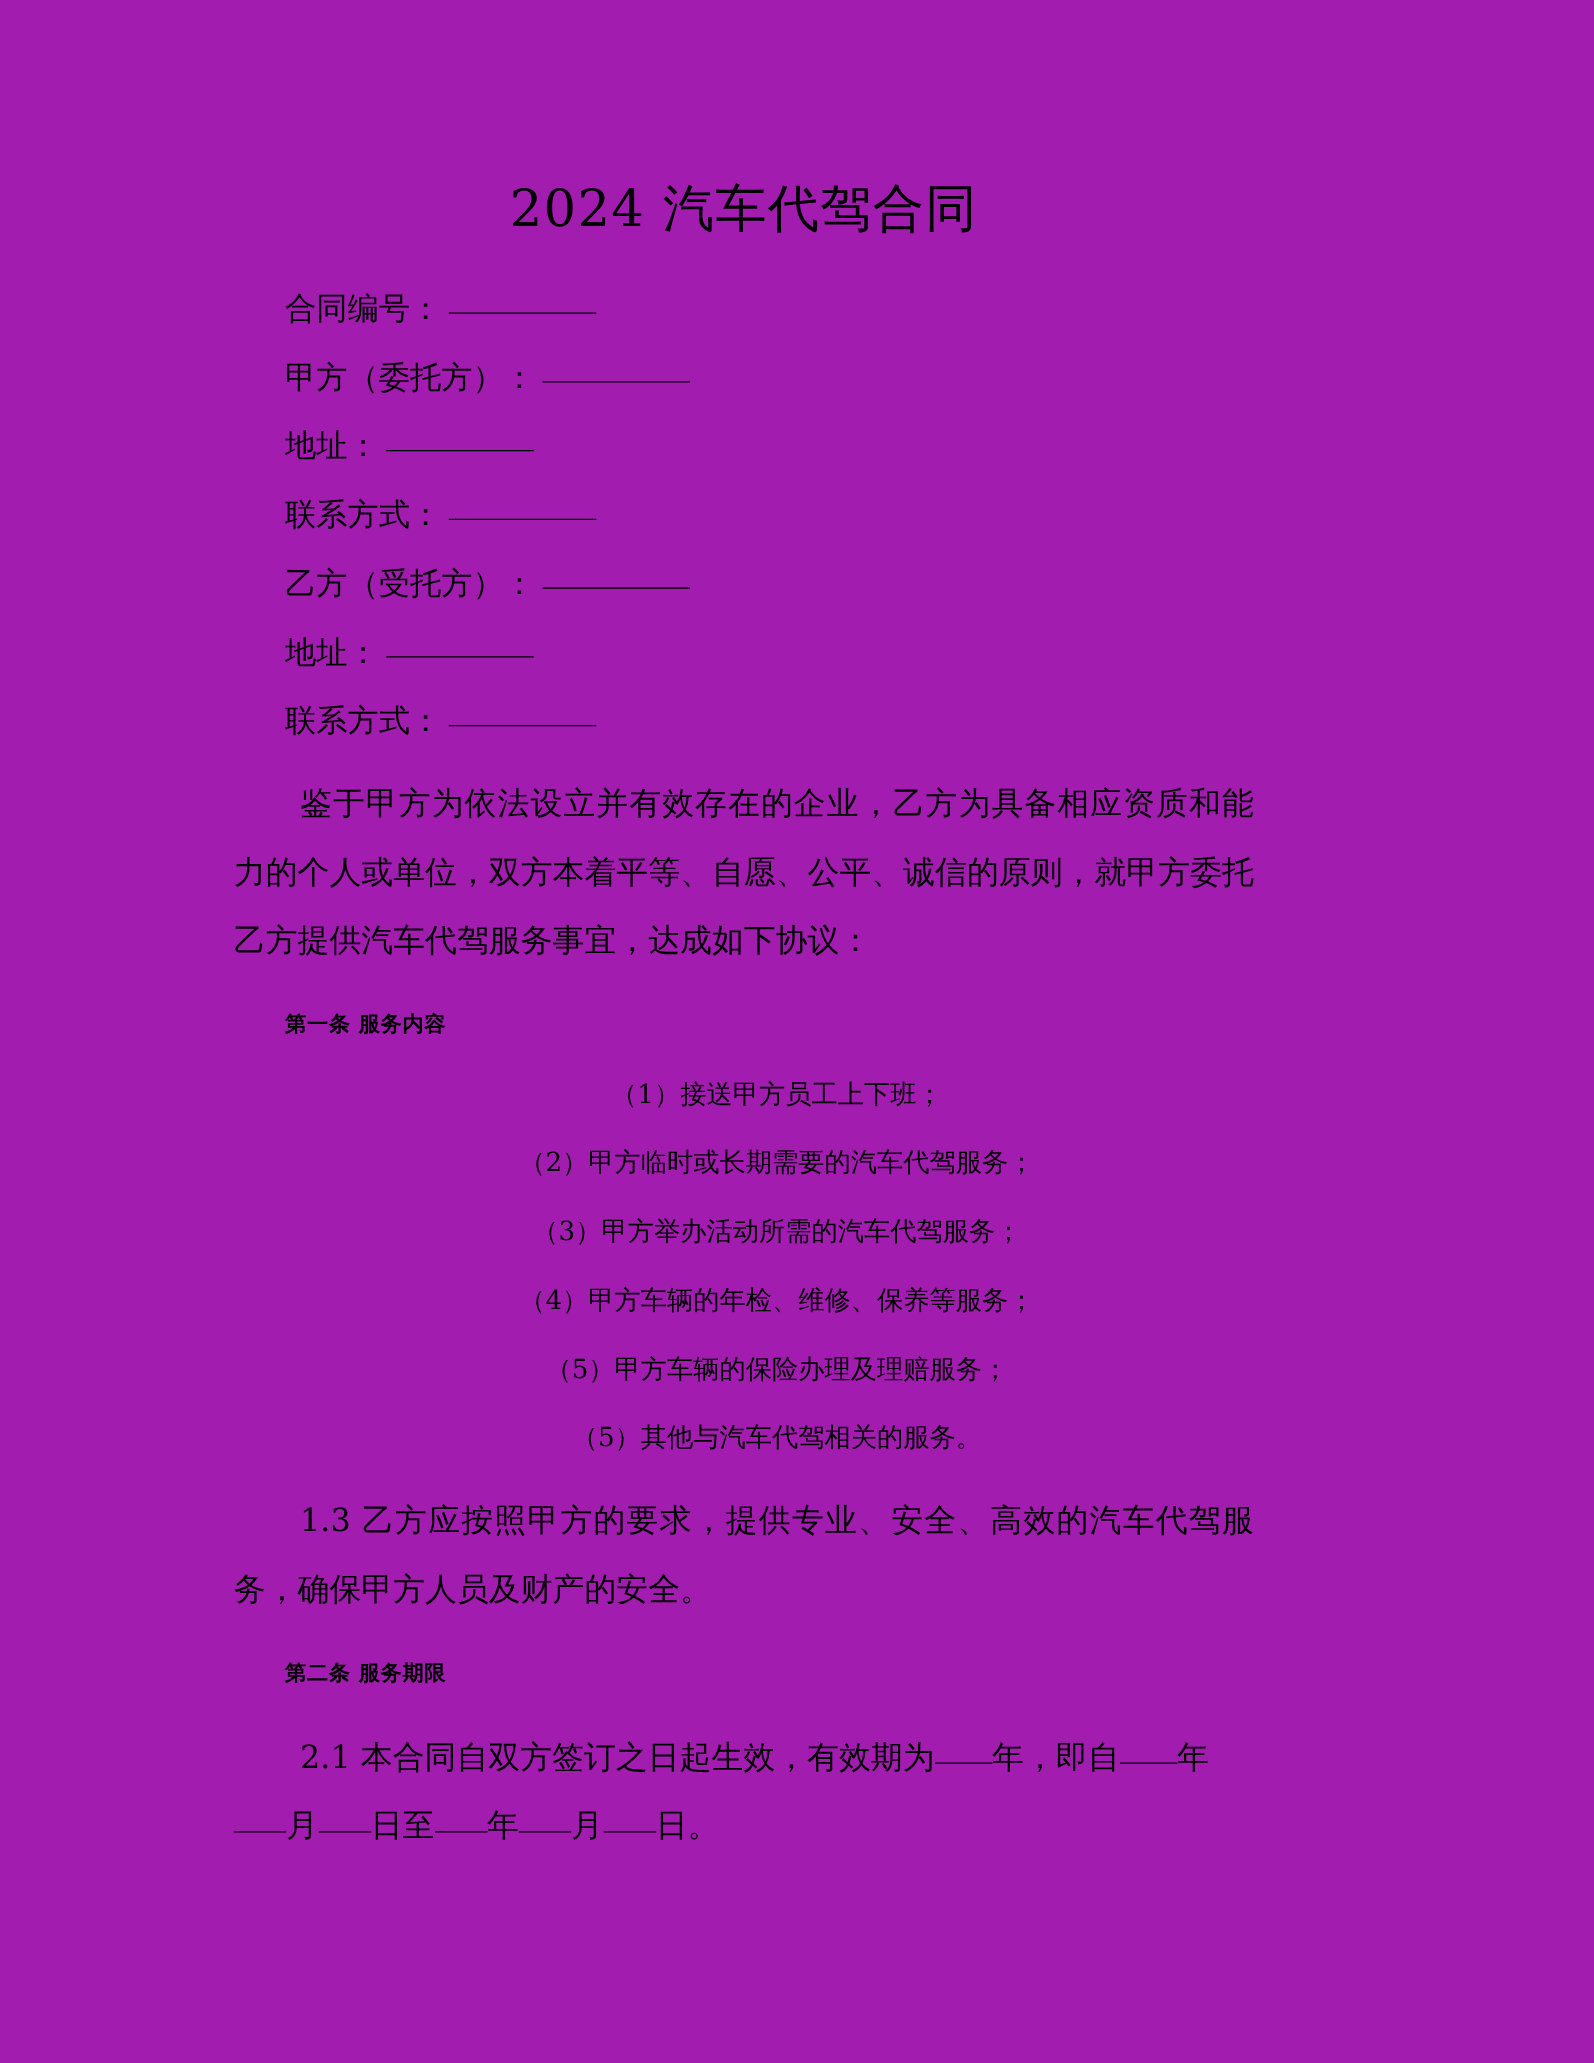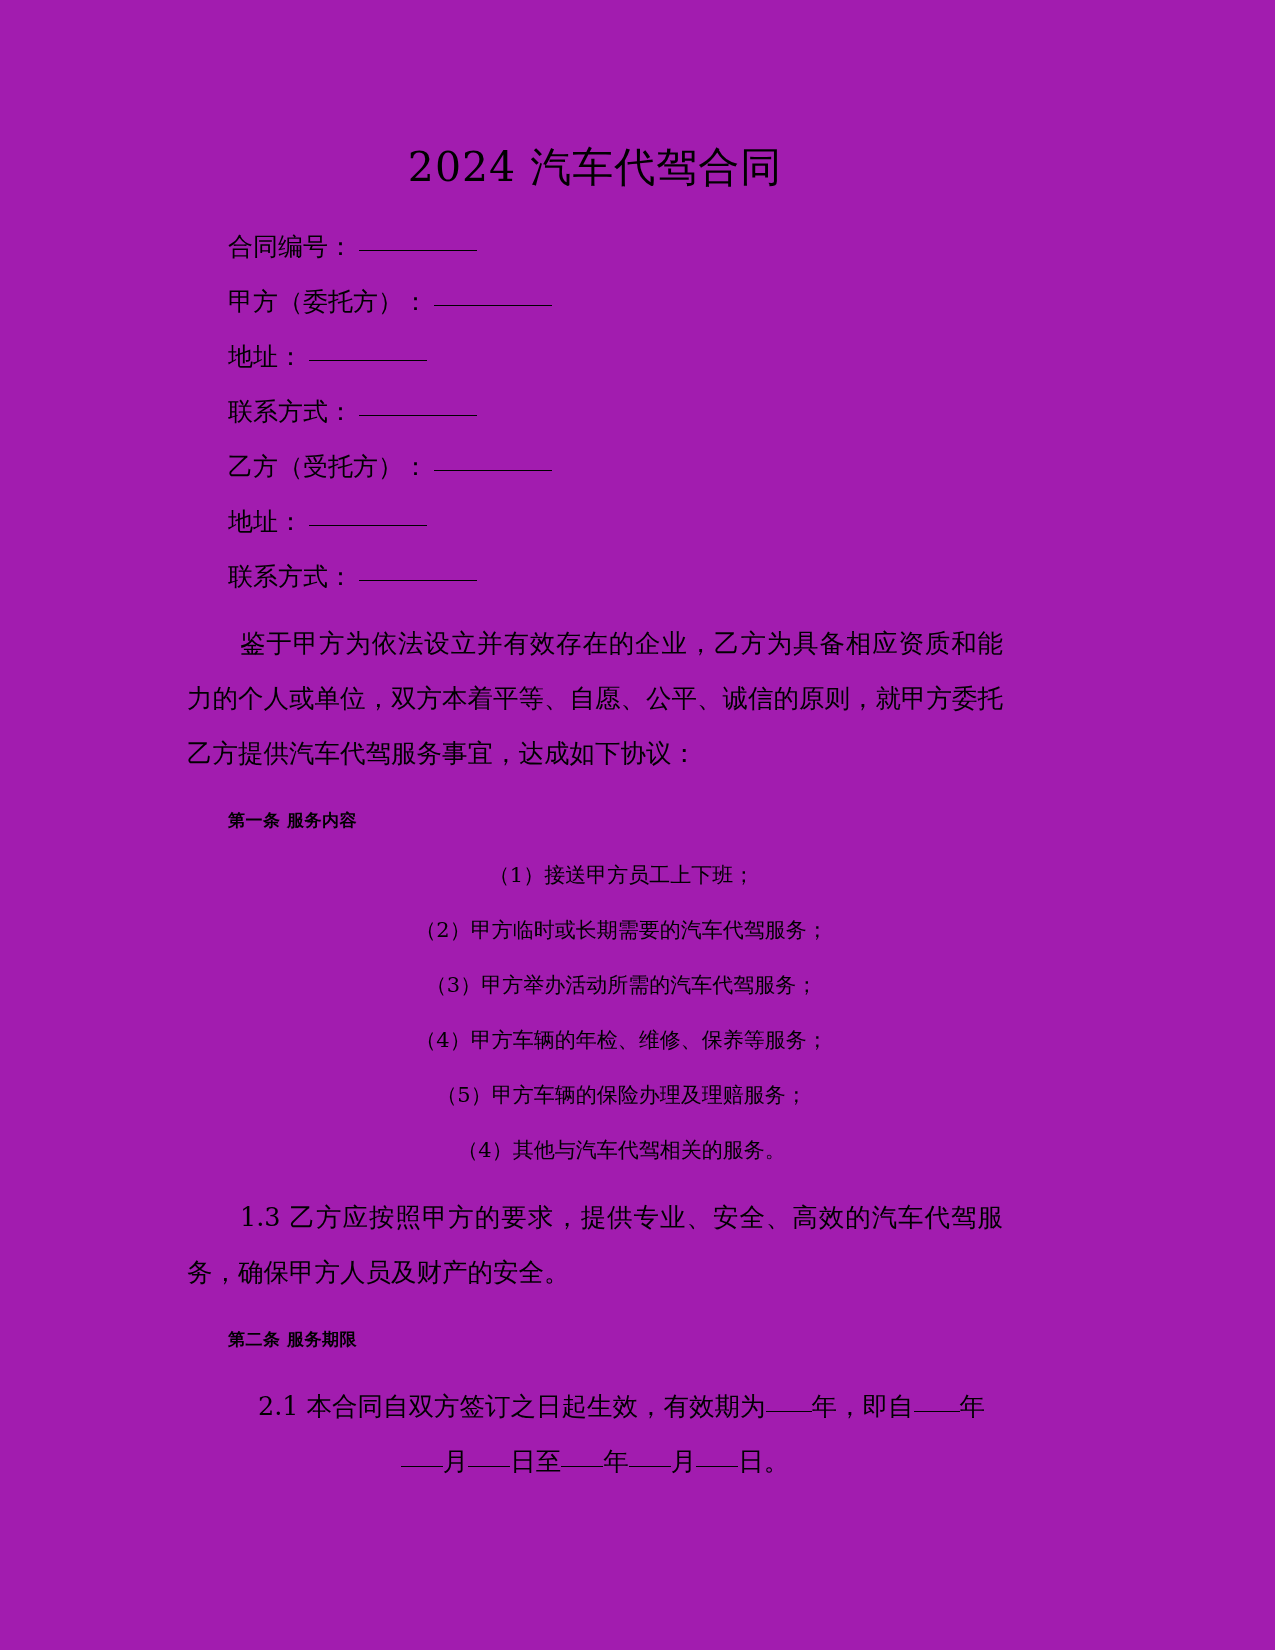--- a/index.html
+++ b/index.html
@@ -58,21 +58,21 @@
   .blank-w1 { width: 118px; }
   .para {
     font-size: 25.5px;
     line-height: 55px;
     text-align: justify;
     text-justify: inter-character;
     text-indent: 53px;
     margin: 12px;
     word-break: break-all;
   }
-  .para.tight { text-align: center; }
+  .para.tight { text-align: left; }
   .clause-head {
     font-size: 17px;
     line-height: 55px;
     font-weight: bold;
     text-indent: 53px;
     margin: 0;
     font-family: "DejaVu Sans", "Liberation Sans", sans-serif;
     letter-spacing: 0.5px;
   }
   .item {
@@ -133,21 +133,21 @@
 
     <p class="para">鉴于甲方为依法设立并有效存在的企业，乙方为具备相应资质和能力的个人或单位，双方本着平等、自愿、公平、诚信的原则，就甲方委托乙方提供汽车代驾服务事宜，达成如下协议：</p>
 
     <p class="clause-head">第一条 服务内容</p>
 
     <p class="item">（1）接送甲方员工上下班；</p>
     <p class="item">（2）甲方临时或长期需要的汽车代驾服务；</p>
     <p class="item">（3）甲方举办活动所需的汽车代驾服务；</p>
     <p class="item">（4）甲方车辆的年检、维修、保养等服务；</p>
     <p class="item">（5）甲方车辆的保险办理及理赔服务；</p>
-    <p class="item">（4）其他与汽车代驾相关的服务。</p>
+    <p class="item">（5）其他与汽车代驾相关的服务。</p>
 
     <p class="para">1.3 乙方应按照甲方的要求，提供专业、安全、高效的汽车代驾服务，确保甲方人员及财产的安全。</p>
 
     <p class="clause-head">第二条 服务期限</p>
 
     <p class="para tight"><span>2.1 本合同自双方签订之日起生效，有效期为</span><span class="inline-blank"></span><span>年，即自</span><span class="inline-blank"></span><span>年</span><span class="inline-blank sm"></span><span>月</span><span class="inline-blank sm"></span><span>日至</span><span class="inline-blank sm"></span><span>年</span><span class="inline-blank sm"></span><span>月</span><span class="inline-blank sm"></span><span>日。</span></p>
 
   </div>
 </div>
 

